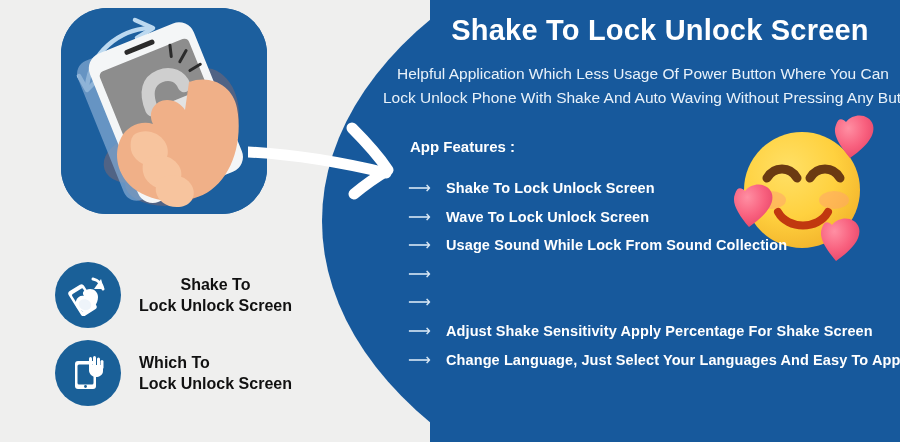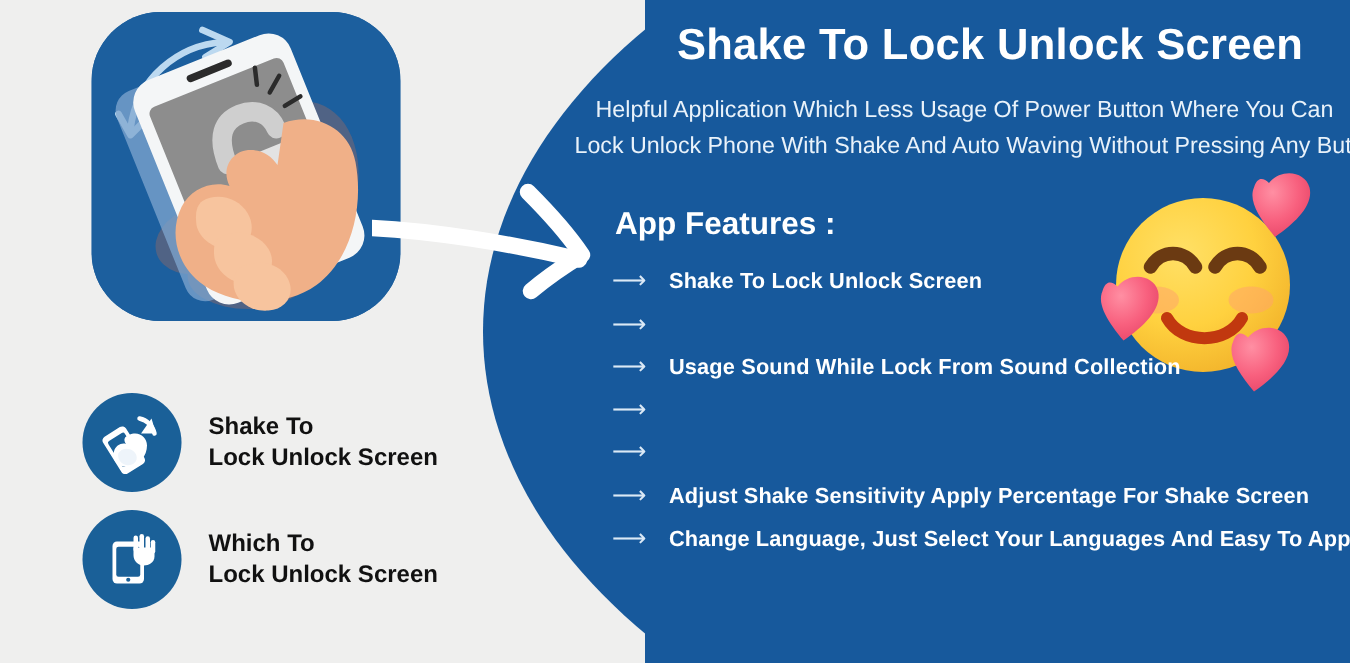--- a/index.html
+++ b/index.html
@@ -67,21 +67,21 @@
     pointer-events: none;
   }
 
   
   .badge {
     position: absolute;
     display: flex;
     align-items: center;
     z-index: 3;
   }
-  .badge-1 { left: 55px; top: 262px; }
+  .badge-1 { left: 55px; top: 262px; text-align: center; }
   .badge-2 { left: 55px; top: 340px; }
   .badge-circle {
     width: 66px;
     height: 66px;
     border-radius: 50%;
     background: #1a6098;
     flex: 0 0 auto;
     display: flex;
     align-items: center;
     justify-content: center;
@@ -122,21 +122,21 @@
     white-space: nowrap;
     overflow: hidden;
   }
   .subtitle .line { display: block; }
 
   .features-heading {
     position: absolute;
     left: 410px;
     top: 138px;
     color: #ffffff;
-    font-size: 21px;
+    font-size: 15px;
     font-weight: bold;
     z-index: 5;
   }
   .features-list {
     position: absolute;
     left: 408px;
     top: 180px;
     width: 500px;
     z-index: 5;
   }
@@ -281,20 +281,21 @@
 
   <div class="features-heading">App Features :</div>
 
   <div class="features-list">
     <div class="feature-row">
       <span class="feature-arrow">⟶</span>
       <span class="feature-label">Shake To Lock Unlock Screen</span>
     </div>
     <div class="feature-row">
       <span class="feature-arrow">⟶</span>
+      <span class="feature-label">Wave To Lock Unlock Screen</span>
     </div>
     <div class="feature-row">
       <span class="feature-arrow">⟶</span>
       <span class="feature-label">Usage Sound While Lock From Sound Collection</span>
     </div>
     <div class="feature-row">
       <span class="feature-arrow">⟶</span>
     </div>
     <div class="feature-row">
       <span class="feature-arrow">⟶</span>

